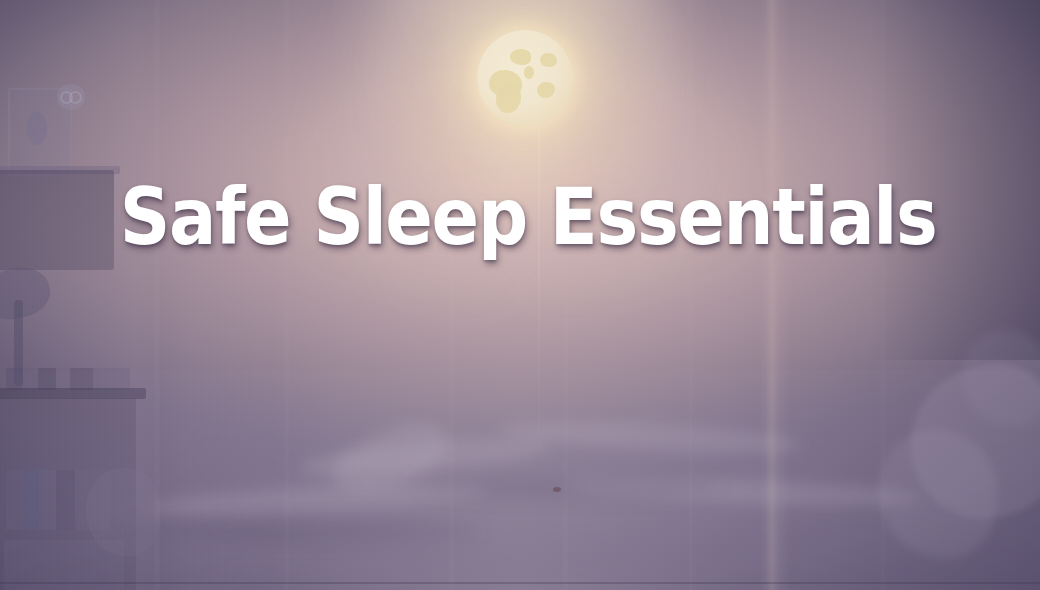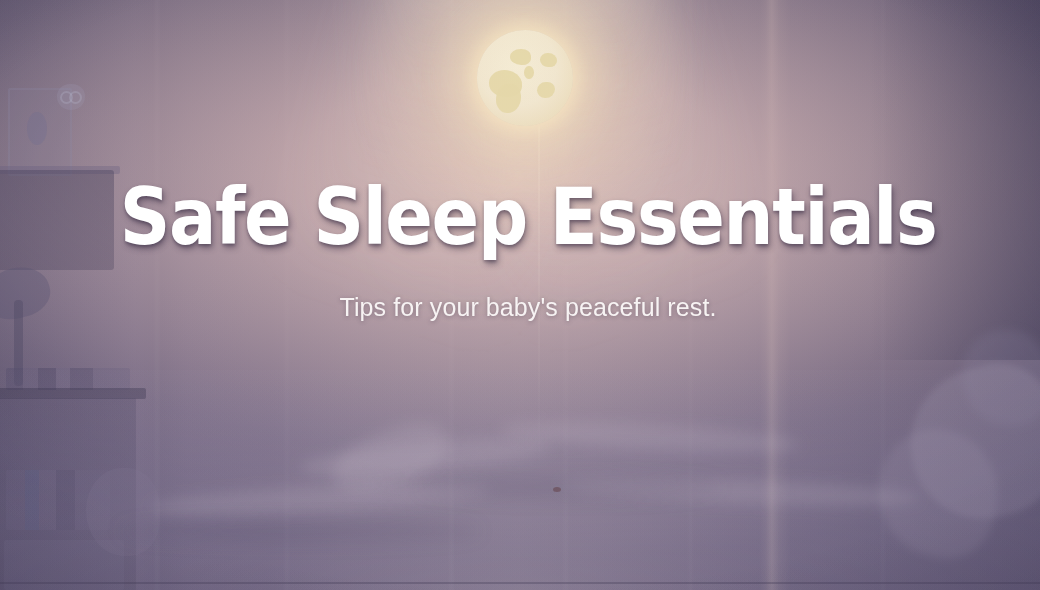--- a/index.html
+++ b/index.html
@@ -448,16 +448,15 @@
       <span class="crater c6"></span>
     </div>
   </div>
 
   <div class="layer haze"></div>
   <div class="layer vignette"></div>
   <div class="bottom-line"></div>
 
   <div class="text-block">
     <h1 class="title">Safe Sleep Essentials</h1>
-    <p class="subtitle">Tips for your baby's peaceful rest.</p>
   </div>
 
 </div>
 
 </body></html>

